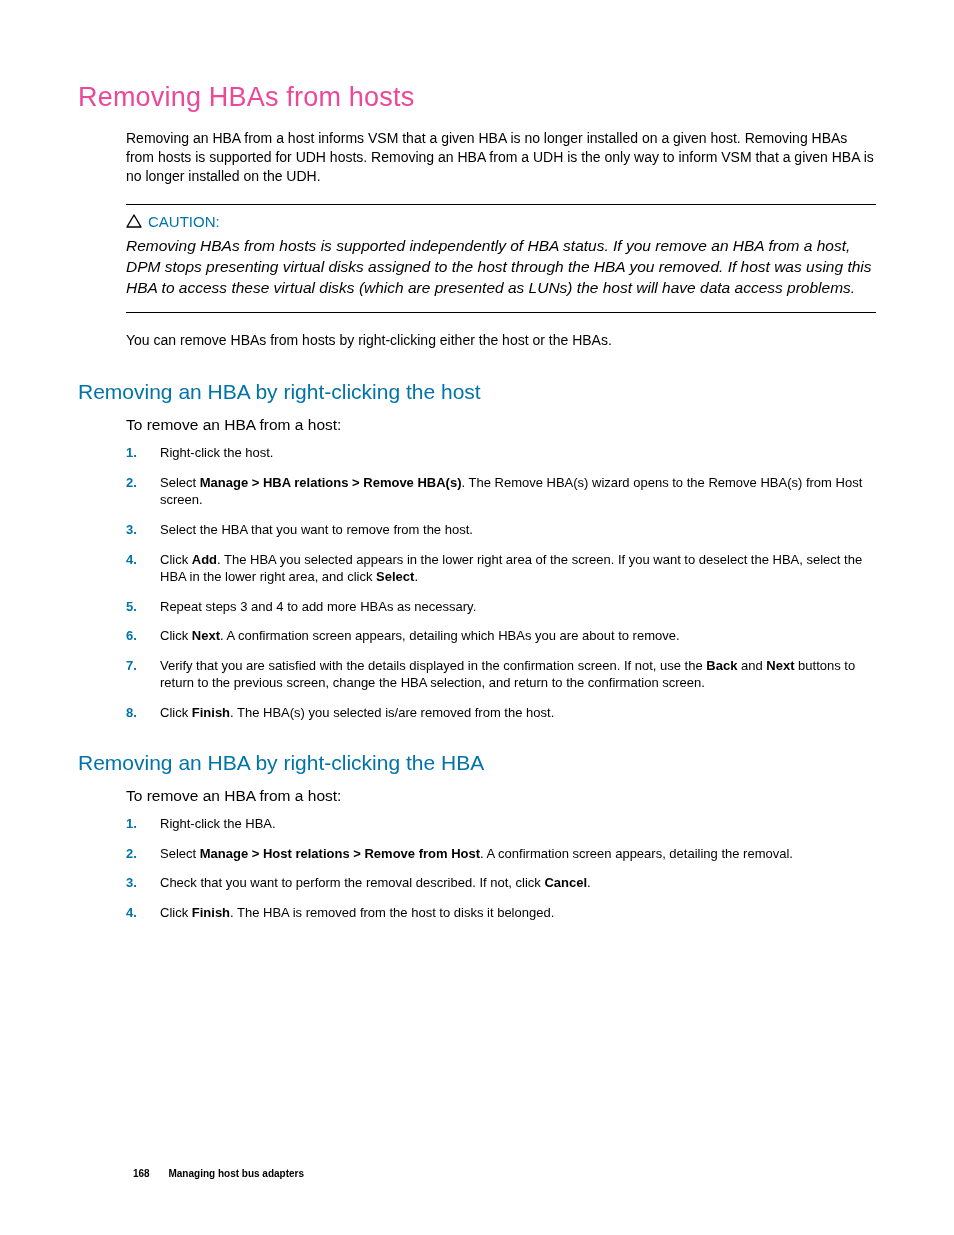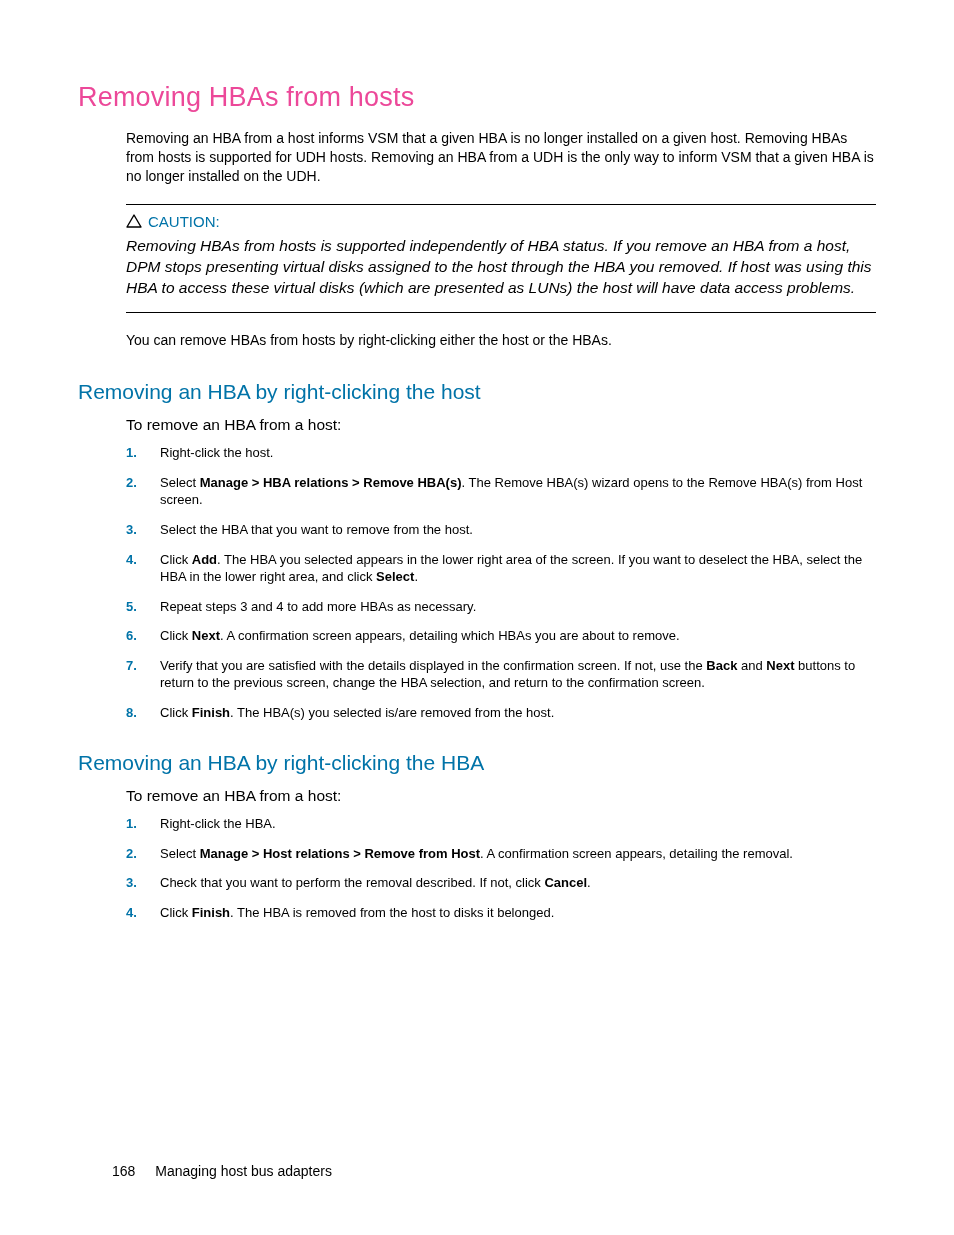--- a/index.html
+++ b/index.html
@@ -85,23 +85,24 @@
     top: 0;
     color: #0073a8;
     font-weight: bold;
   }
   .bold {
     font-weight: bold;
   }
   .footer {
     position: absolute;
     bottom: 56px;
-    left: 112px;
-    font-size: 14px;
+    left: 133px;
+    font-size: 10px;
     color: #000;
+    font-weight: bold;
   }
   .footer-page {
     margin-right: 16px;
   }
   .caution-icon {
     display: inline-block;
     line-height: 0;
   }
 </style>
 </head>

